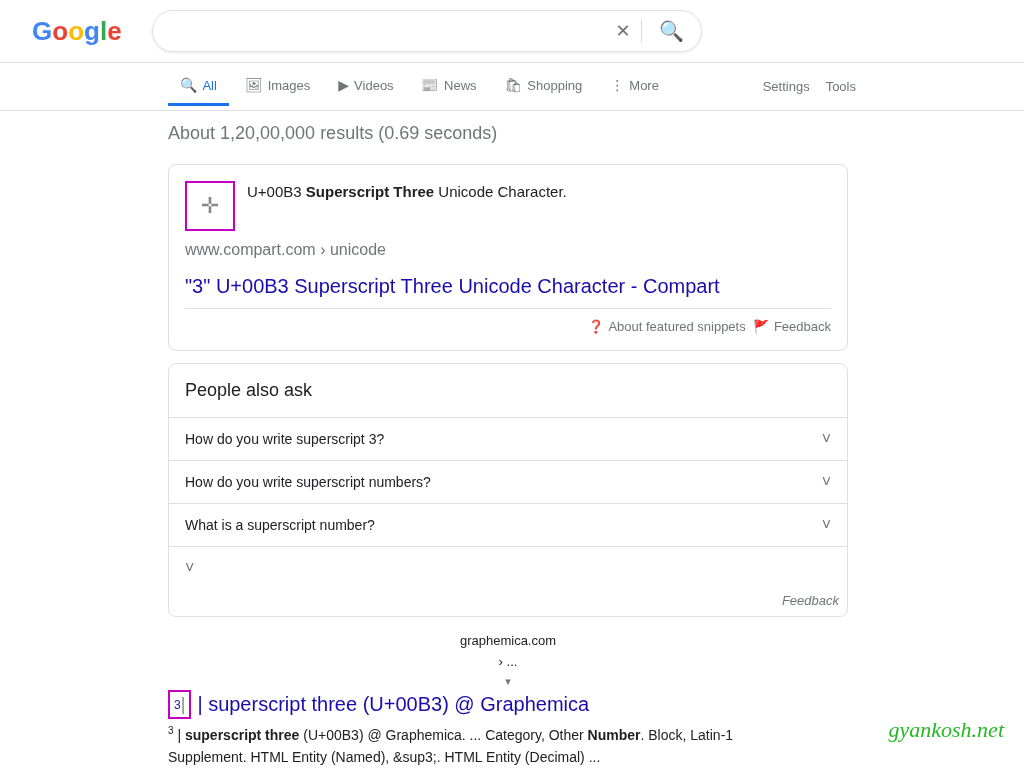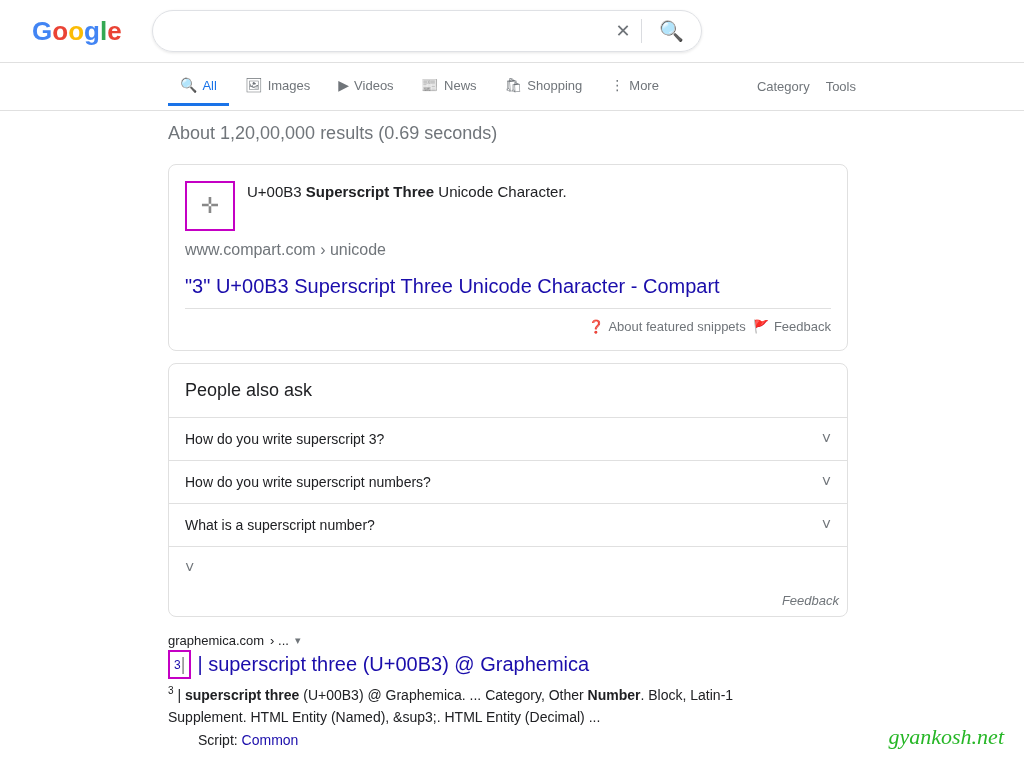--- a/index.html
+++ b/index.html
@@ -50,32 +50,32 @@
     
     .paa-box { border: 1px solid #e0e0e0; border-radius: 8px; margin: 12px 0; max-width: 680px; }
     .paa-title { padding: 16px; font-size: 18px; font-weight: normal; color: #202124; }
     .paa-item { border-top: 1px solid #e0e0e0; display: flex; justify-content: space-between; align-items: center; padding: 12px 16px; cursor: pointer; }
     .paa-question { font-size: 14px; color: #202124; }
     .paa-chevron { color: #70757a; font-size: 16px; }
     .paa-feedback { text-align: right; padding: 4px 8px 8px; font-size: 13px; color: #70757a; font-style: italic; cursor: pointer; }
 
     
     .search-result { margin: 16px 0; max-width: 680px; }
-    .result-url-row { display: flex; align-items: center; gap: 6px; font-size: 13px; color: #202124; margin-bottom: 2px; }
+    .result-url-row { display: flex; align-items: center; gap: 6px; font-size: 13px; color: #202124; margin-bottom: 2px; flex-direction: column; }
     .result-url-arrow { font-size: 11px; color: #70757a; cursor: pointer; }
     .result-title { font-size: 20px; color: #1a0dab; text-decoration: none; display: flex; align-items: center; gap: 6px; }
     .result-title-image-box { border: 2px solid #c400c4; padding: 2px 4px; display: inline-flex; align-items: center; justify-content: center; }
     .result-snippet { font-size: 14px; color: #202124; line-height: 1.6; margin-top: 4px; }
     .result-snippet b { font-weight: bold; }
     .result-attribute { font-size: 14px; margin-top: 4px; margin-left: 30px; }
     .result-attribute-label { color: #202124; }
     .result-attribute-value { color: #1a0dab; cursor: pointer; }
 
     
-    .watermark { position: fixed; bottom: 24px; right: 20px; font-family: 'Comic Sans MS', cursive; font-size: 22px; color: #00aa00; opacity: 0.85; font-style: italic; }
+    .watermark { position: fixed; bottom: 31px; right: 20px; font-family: 'Comic Sans MS', cursive; font-size: 22px; color: #00aa00; opacity: 0.85; font-style: italic; }
   </style>
 </head>
 <body>
 
 <div class="header">
   <div class="logo">
     <span class="logo-text">
       <span class="logo-g">G</span><span class="logo-o1">o</span><span class="logo-o2">o</span><span class="logo-g2">g</span><span class="logo-l">l</span><span class="logo-e">e</span>
     </span>
   </div>
@@ -106,21 +106,21 @@
   </a>
   <a class="nav-tab">
     <span class="nav-tab-icon">🛍</span>
     <span>Shopping</span>
   </a>
   <a class="nav-tab">
     <span class="nav-tab-icon">⋮</span>
     <span>More</span>
   </a>
   <div class="nav-right">
-    <span class="nav-right-item">Category</span>
+    <span class="nav-right-item">Settings</span>
     <span class="nav-right-item">Tools</span>
   </div>
 </div>
 
 <div class="results-info">About 1,20,00,000 results (0.69 seconds)</div>
 
 <div class="main-content">
 
   <div class="featured-snippet">
     <div class="snippet-content">

